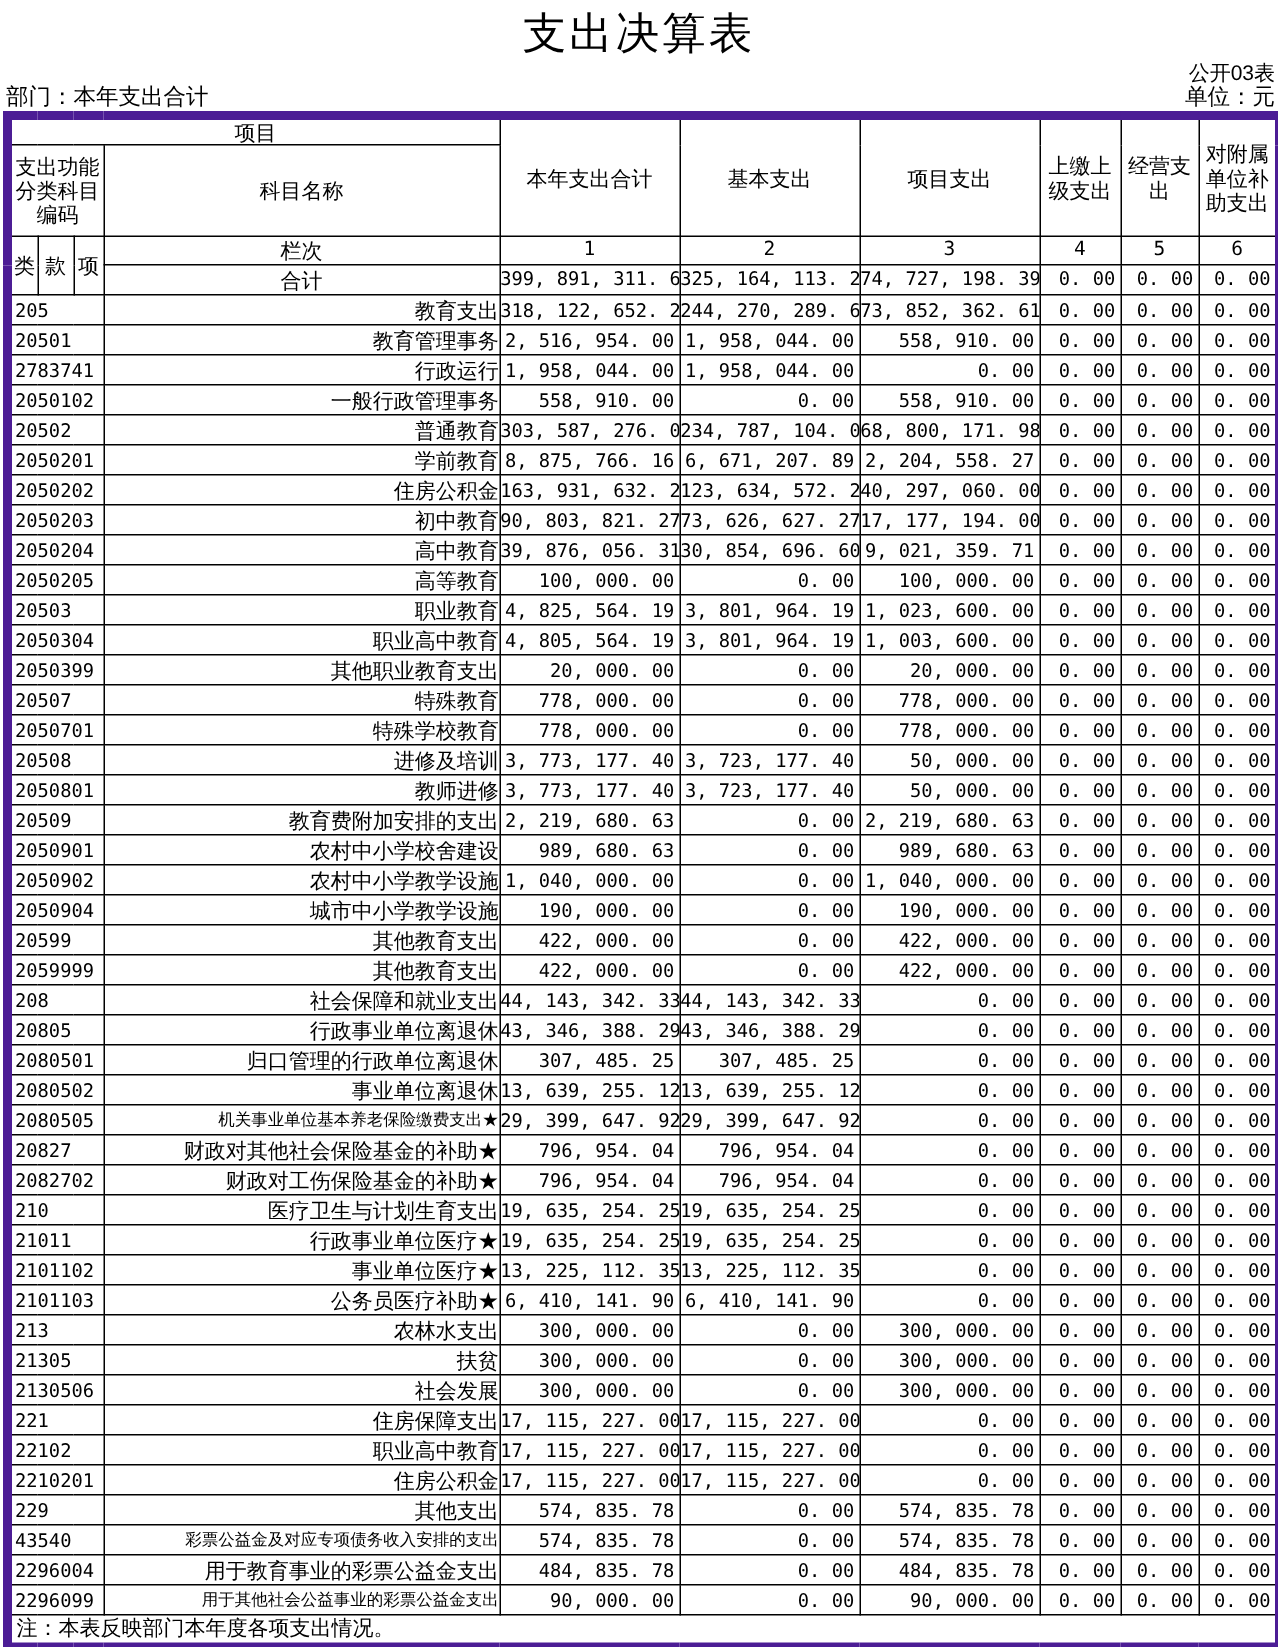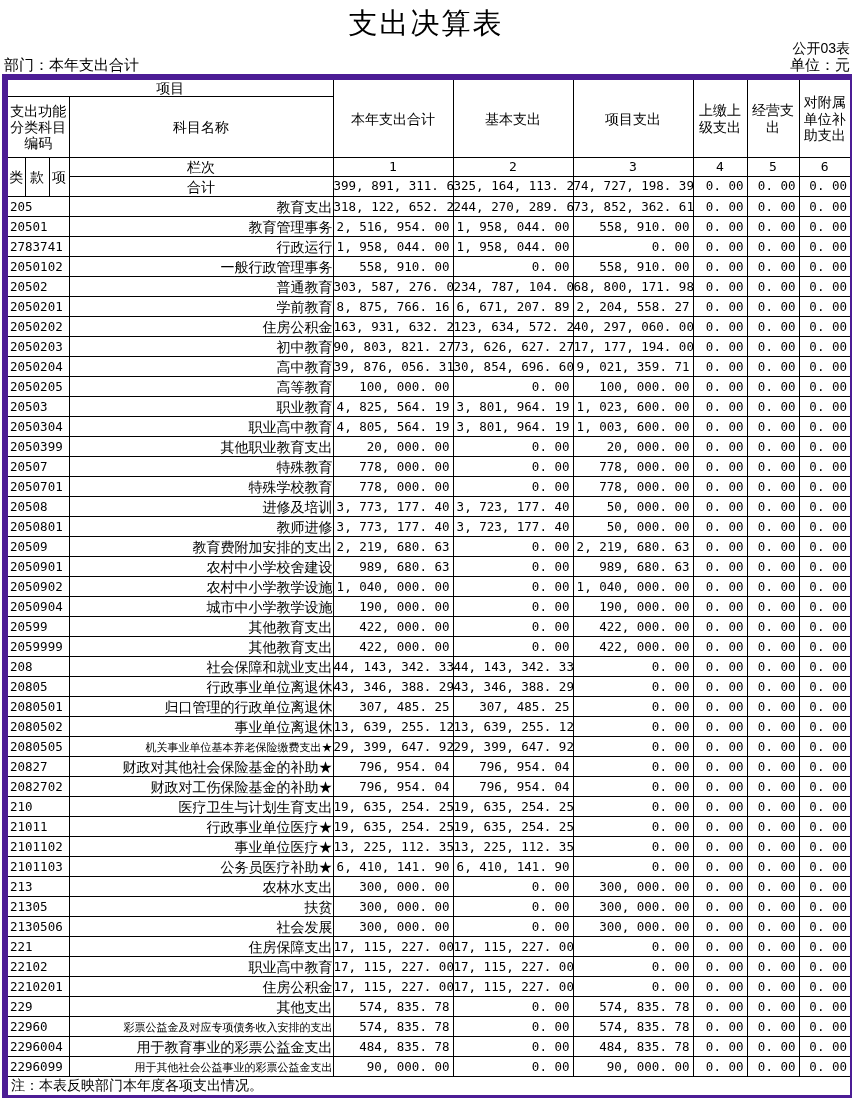--- a/index.html
+++ b/index.html
@@ -524,21 +524,21 @@
         <td colspan="3" class="code">229</td>
         <td class="name">其他支出</td>
         <td class="num">574, 835. 78</td>
         <td class="num">0. 00</td>
         <td class="num">574, 835. 78</td>
         <td class="num">0. 00</td>
         <td class="num">0. 00</td>
         <td class="num">0. 00</td>
       </tr>
       <tr>
-        <td colspan="3" class="code">22960</td>
+        <td colspan="3" class="code">43540</td>
         <td class="name shrink">彩票公益金及对应专项债务收入安排的支出</td>
         <td class="num">574, 835. 78</td>
         <td class="num">0. 00</td>
         <td class="num">574, 835. 78</td>
         <td class="num">0. 00</td>
         <td class="num">0. 00</td>
         <td class="num">0. 00</td>
       </tr>
       <tr>
         <td colspan="3" class="code">2296004</td>

